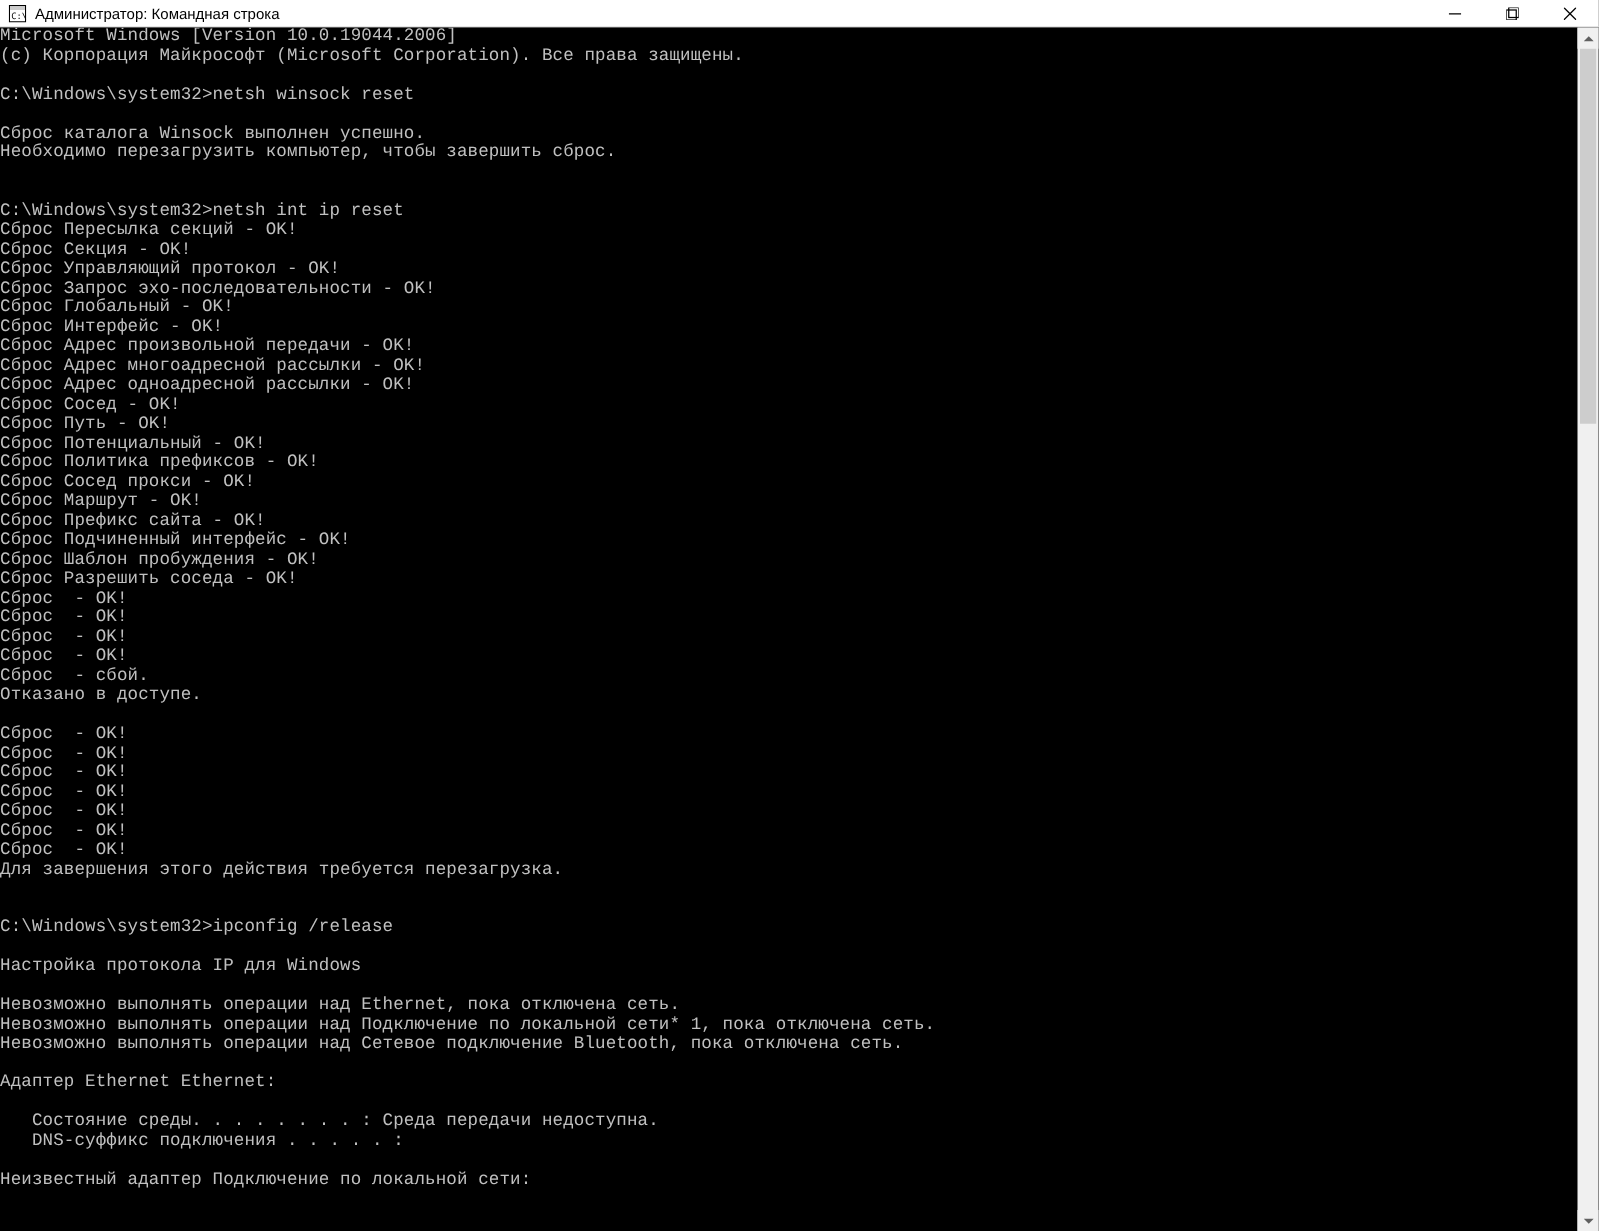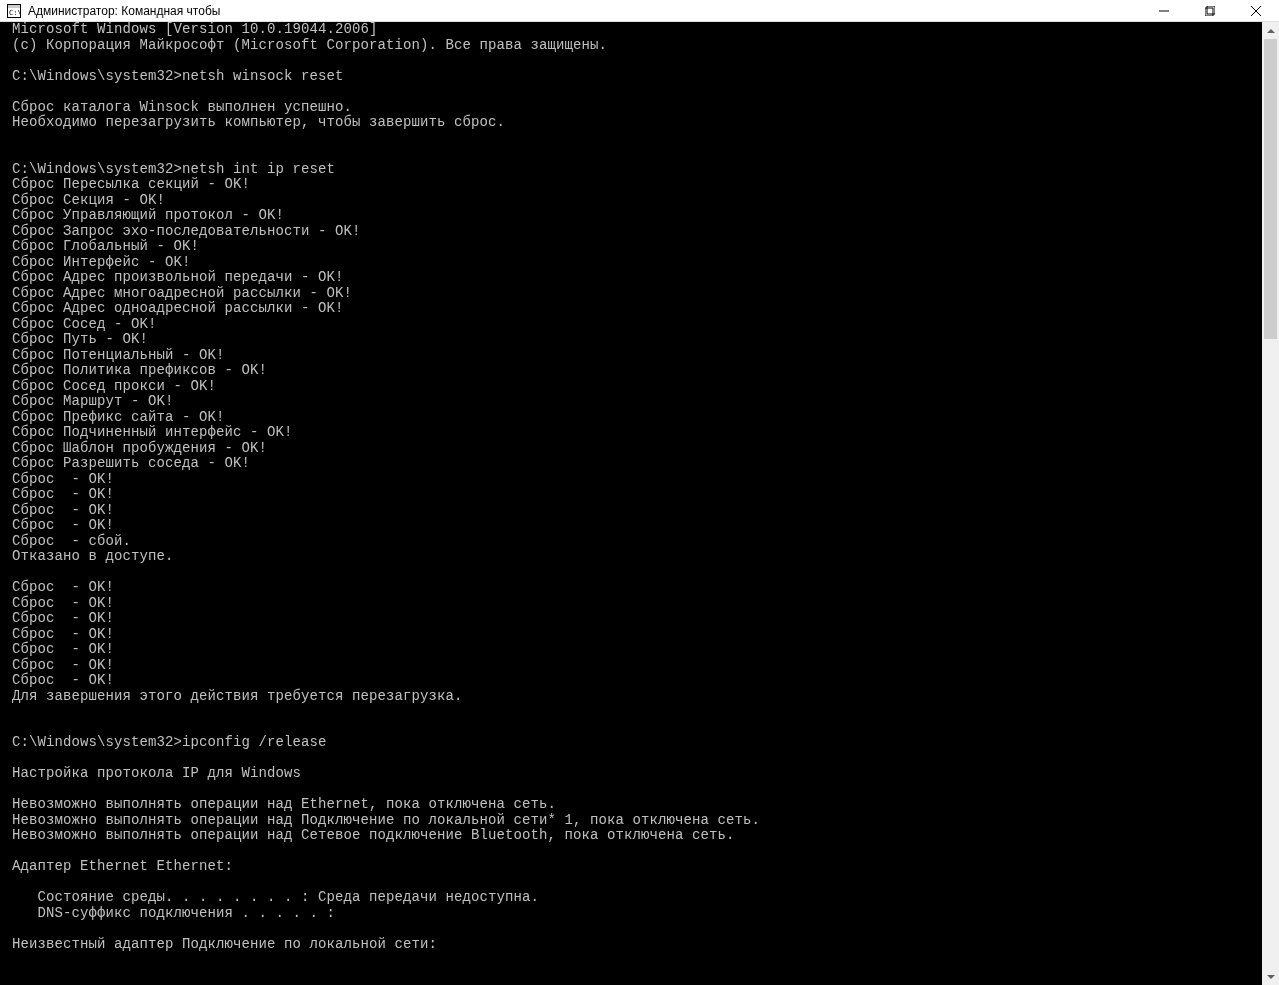--- a/index.html
+++ b/index.html
@@ -6,42 +6,42 @@
   html, body { width: 1279px; height: 985px; font-family: "Segoe UI", Tahoma, sans-serif; background: #000; overflow: hidden; }
   .window { width: 1279px; height: 985px; background: #fff; display: flex; flex-direction: column; }
   .titlebar { height: 22px; background: #fff; display: flex; align-items: center; border-bottom: 1px solid #ddd; }
   .titlebar-icon { width: 16px; height: 16px; margin: 0 6px; display: inline-flex; align-items: center; justify-content: center; }
   .titlebar-icon svg { width: 14px; height: 14px; }
   .titlebar-title { flex: none; font-size: 12px; color: #000; }
   .titlebar-spacer { flex: 1; }
   .win-btn { width: 46px; height: 22px; display: flex; align-items: center; justify-content: center; cursor: pointer; }
   .win-btn svg { width: 10px; height: 10px; stroke: #000; stroke-width: 1; fill: none; }
   .console-wrap { flex: 1; display: flex; background: #000; overflow: hidden; }
-  .console { flex: 1; background: #000; color: #c0c0c0; font-family: Consolas, "Courier New", monospace; font-size: 14px; line-height: 15.5px; padding: 0 0 0 12px; white-space: pre; overflow: hidden; letter-spacing: 0.1px; }
+  .console { flex: 1; background: #000; color: #c0c0c0; font-family: Consolas, "Courier New", monospace; font-size: 14px; line-height: 15.5px; padding: 0 0 0 0; white-space: pre; overflow: hidden; letter-spacing: 0.1px; }
   .scrollbar { width: 17px; background: #f0f0f0; position: relative; }
   .scrollbar-btn { width: 17px; height: 17px; background: #f0f0f0; display: flex; align-items: center; justify-content: center; position: absolute; left: 0; cursor: pointer; }
   .scrollbar-btn.up { top: 0; }
   .scrollbar-btn.down { bottom: 0; }
   .scrollbar-btn svg { width: 8px; height: 8px; fill: #606060; }
   .scrollbar-thumb { position: absolute; left: 2px; top: 17px; width: 13px; height: 300px; background: #cdcdcd; cursor: pointer; }
 </style>
 </head>
 <body>
 
 <div class="window">
   <div class="titlebar">
     <span class="titlebar-icon">
       <svg viewBox="0 0 14 14">
           <rect x="0" y="0" width="14" height="14" fill="#000"></rect>
           <rect x="1" y="1" width="12" height="12" fill="#fff"></rect>
           <rect x="1" y="1" width="12" height="3" fill="#ccc"></rect>
           <text x="2" y="11" font-size="7" font-family="monospace" fill="#000">C:\</text>
         </svg>
     </span>
-    <span class="titlebar-title">Администратор: Командная чтобы</span>
+    <span class="titlebar-title">Администратор: Командная строка</span>
     <span class="titlebar-spacer"></span>
     <div class="win-btn">
       <svg viewBox="0 0 10 10">
           <line x1="0" y1="5" x2="10" y2="5"></line>
         </svg>
     </div>
     <div class="win-btn">
       <svg viewBox="0 0 10 10">
           <rect x="0" y="2" width="8" height="8"></rect>
           <rect x="2" y="0" width="8" height="8"></rect>

